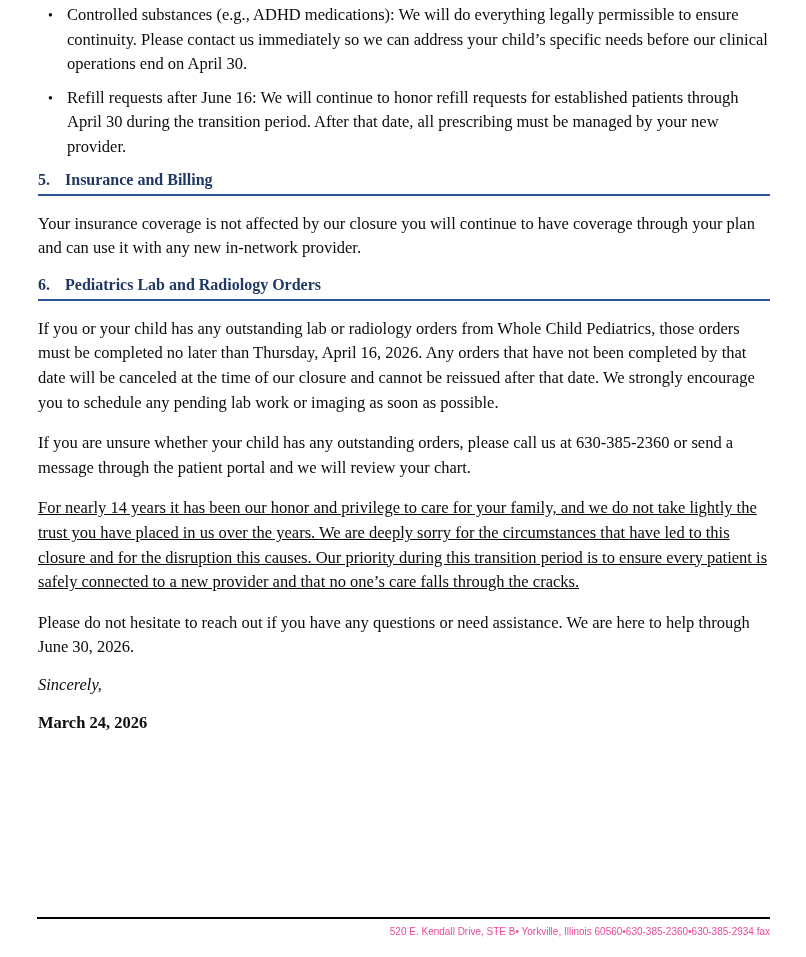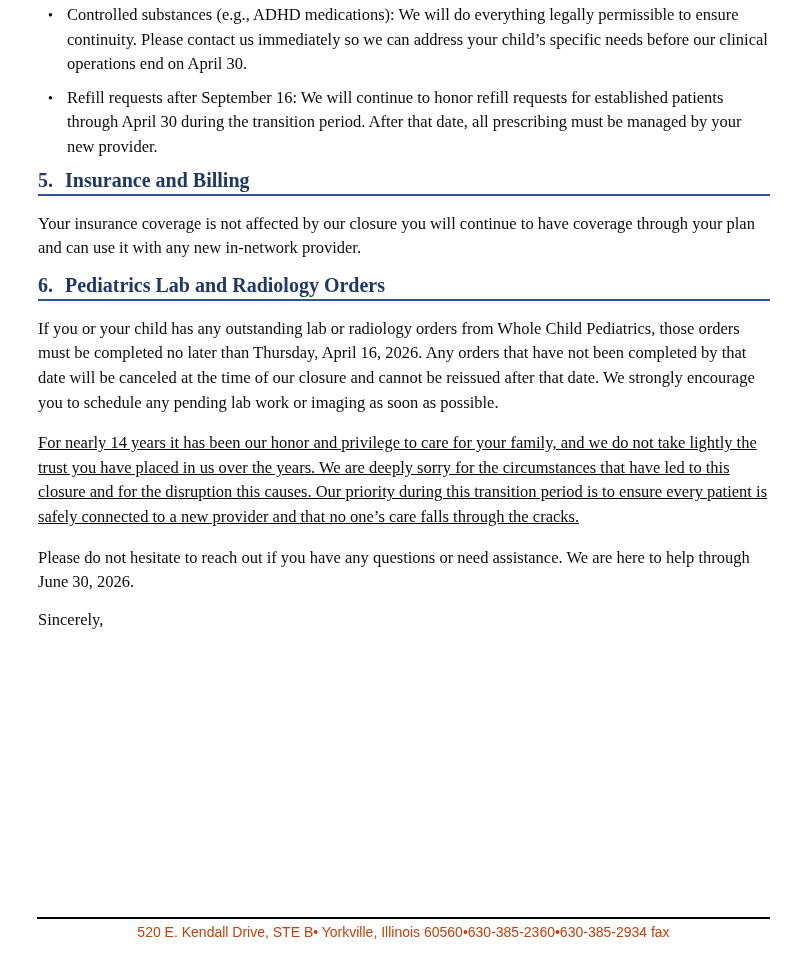--- a/index.html
+++ b/index.html
@@ -20,79 +20,81 @@
   .bullets { margin: 0 0 0 10px; padding: 0; }
   .bullet-item { display: flex; margin: 0 0 9px 0; }
   .bullet-marker { flex: 0 0 19px; font-size: 14px; padding-top: 1px; }
   .bullet-text { flex: 1; }
   .bold { font-weight: normal; }
   
   p.body-para { margin: 16px 0 10px 0; }
   
   .section-heading {
     font-family: "Liberation Serif", serif;
-    font-size: 20px;
+    font-size: 16px;
     font-weight: bold;
     color: #1F3864;
     border-bottom: 2px solid #2E5394;
     padding-bottom: 3px;
     margin: 5px 0 11px 0;
     line-height: 22px;
   }
   .section-heading .sec-num { display: inline-block; min-width: 27px; }
   .sec6 { margin-top: 13px; }
   
   .closing-first { margin-top: 37px; text-decoration: underline; }
-  .signoff { margin: 13px 0 0 0; }
+  .signoff { margin: 13px 0 0 0; font-style: italic; }
   .signature { margin: 20px 0 0 0; font-weight: bold; }
   .letter-date { margin: 14px 0 0 0; font-weight: bold; }
   
   .page-footer {
     position: absolute;
     left: 37px;
     right: 36px;
     top: 917px;
     border-top: 2px solid #000000;
     padding-top: 4px;
-    text-align: center;
+    text-align: right;
     font-family: "Liberation Sans", sans-serif;
-    font-size: 14px;
+    font-size: 10px;
     line-height: 18px;
-    color: #c2410c;
+    color: #ec4899;
   }
 </style>
 </head>
 <body>
 
 <div class="page">
 
   <div class="bullets">
     <div class="bullet-item">
       <span class="bullet-marker">•</span>
       <span class="bullet-text"><span class="bold">Controlled substances (e.g., ADHD medications):</span><span> We will do everything legally permissible to ensure continuity. Please contact us immediately so we can address your child’s specific needs before our clinical operations end on April 30.</span></span>
     </div>
     <div class="bullet-item">
       <span class="bullet-marker">•</span>
-      <span class="bullet-text"><span class="bold">Refill requests after September 16:</span><span> We will continue to honor refill requests for established patients through April 30 during the transition period. After that date, all prescribing must be managed by your new provider.</span></span>
+      <span class="bullet-text"><span class="bold">Refill requests after June 16:</span><span> We will continue to honor refill requests for established patients through April 30 during the transition period. After that date, all prescribing must be managed by your new provider.</span></span>
     </div>
   </div>
 
   <div class="section">
     <h2 class="section-heading"><span class="sec-num">5.</span><span>Insurance and Billing</span></h2>
     <p class="body-para">Your insurance coverage is not affected by our closure you will continue to have coverage through your plan and can use it with any new in-network provider.</p>
   </div>
 
   <div class="section">
     <h2 class="section-heading sec6"><span class="sec-num">6.</span><span>Pediatrics Lab and Radiology Orders</span></h2>
     <p class="body-para">If you or your child has any outstanding lab or radiology orders from Whole Child Pediatrics, those orders must be completed no later than Thursday, April 16, 2026. Any orders that have not been completed by that date will be canceled at the time of our closure and cannot be reissued after that date. We strongly encourage you to schedule any pending lab work or imaging as soon as possible.</p>
+    <p class="body-para">If you are unsure whether your child has any outstanding orders, please call us at 630-385-2360 or send a message through the patient portal and we will review your chart.</p>
   </div>
 
   <div class="closing">
     <p class="body-para closing-first">For nearly 14 years it has been our honor and privilege to care for your family, and we do not take lightly the trust you have placed in us over the years. We are deeply sorry for the circumstances that have led to this closure and for the disruption this causes. Our priority during this transition period is to ensure every patient is safely connected to a new provider and that no one’s care falls through the cracks.</p>
     <p class="body-para">Please do not hesitate to reach out if you have any questions or need assistance. We are here to help through June 30, 2026.</p>
     <p class="signoff">Sincerely,</p>
+    <p class="letter-date">March 24, 2026</p>
   </div>
 
   <div class="page-footer">
     <span>520 E. Kendall Drive, STE B• Yorkville, Illinois 60560•630-385-2360•630-385-2934 fax</span>
   </div>
 
 </div>
 
 </body></html>

